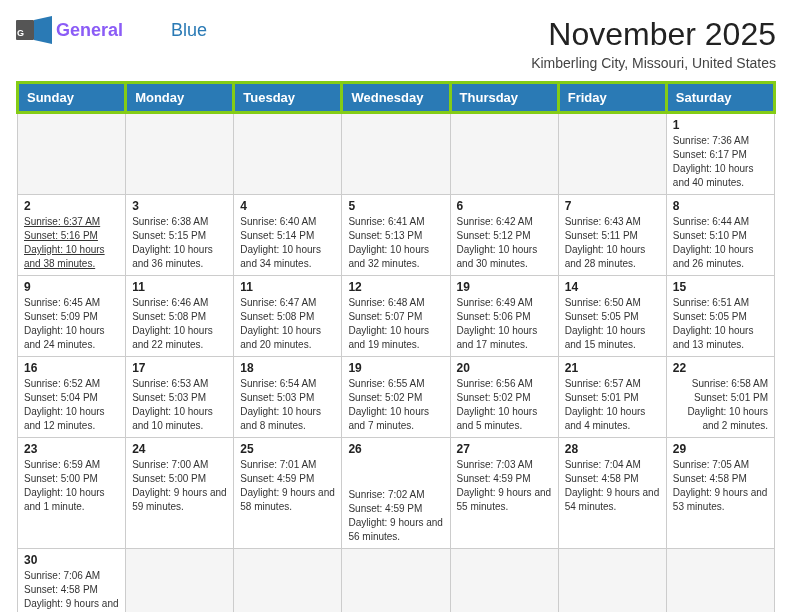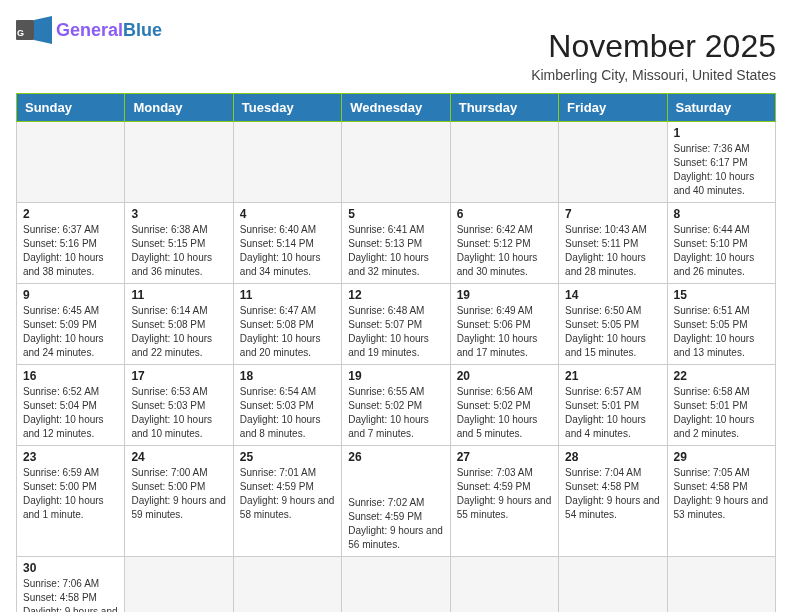--- a/index.html
+++ b/index.html
@@ -20,21 +20,20 @@
       display: flex;
       align-items: center;
       gap: 4px;
     }
     .logo-icon {
       width: 36px;
       height: 28px;
     }
     .title-area {
       text-align: right;
-      margin-top: 12px;
     }
     .month-title {
       font-size: 32px;
       font-weight: normal;
       color: #222;
     }
     .location-title {
       font-size: 14px;
       color: #444;
       margin-top: 2px;
@@ -45,21 +44,21 @@
       border-collapse: collapse;
       border: 1px solid #ccc;
     }
     .calendar th {
       background-color: #2a7ab5;
       color: #fff;
       text-align: left;
       padding: 6px 8px;
       font-size: 13px;
       font-weight: bold;
-      border: 1px solid #84cc16;
+      border: 3px solid #84cc16;
     }
     .calendar td {
       vertical-align: top;
       border: 1px solid #ccc;
       padding: 4px 6px;
       font-size: 10.5px;
       color: #333;
       width: calc(100% / 7);
       height: 80px;
       background: #fff;
@@ -87,21 +86,21 @@
 <body>
 
 <div class="header-area">
   <div class="logo">
     <svg class="logo-icon" viewBox="0 0 36 28" xmlns="http://www.w3.org/2000/svg">
       <rect x="0" y="4" width="18" height="20" fill="#555" rx="1"></rect>
       <text x="1" y="20" font-size="9" fill="white" font-family="Arial" font-weight="bold">G</text>
       <polygon points="18,4 36,0 36,28 18,24" fill="#2a7ab5"></polygon>
     </svg>
     <div>
-      <div style="font-size:18px;color:#555;font-family:Arial;"><span style="font-weight:bold;color:#8b5cf6;">General</span><span style="font-weight:bold;color:#2a7ab5;">Blue</span></div>
+      <div style="font-size:18px;color:#555;font-family:Arial;"><span style="font-weight:bold;color:#8b5cf6;">General</span><span style="font-weight:normal;color:#2a7ab5;padding-left:48px;">Blue</span></div>
     </div>
   </div>
   <div class="title-area">
     <div class="month-title">November 2025</div>
     <div class="location-title">Kimberling City, Missouri, United States</div>
   </div>
 </div>
 
 <table class="calendar">
   <thead>
@@ -126,21 +125,21 @@
         <td>
           <span class="day-number">1</span>
           <div class="day-info" style="white-space: pre-line;">Sunrise: 7:36 AM
 Sunset: 6:17 PM
 Daylight: 10 hours and 40 minutes.</div>
         </td>
       </tr>
       <tr>
         <td>
           <span class="day-number">2</span>
-          <div class="day-info" style="white-space: pre-line;">Sunrise: 6:37 AM
+          <div class="day-info" style="white-space: pre-line; text-decoration: underline;">Sunrise: 6:37 AM
 Sunset: 5:16 PM
 Daylight: 10 hours and 38 minutes.</div>
         </td>
         <td>
           <span class="day-number">3</span>
           <div class="day-info" style="white-space: pre-line;">Sunrise: 6:38 AM
 Sunset: 5:15 PM
 Daylight: 10 hours and 36 minutes.</div>
         </td>
         <td>
@@ -156,41 +155,41 @@
 Daylight: 10 hours and 32 minutes.</div>
         </td>
         <td>
           <span class="day-number">6</span>
           <div class="day-info" style="white-space: pre-line;">Sunrise: 6:42 AM
 Sunset: 5:12 PM
 Daylight: 10 hours and 30 minutes.</div>
         </td>
         <td>
           <span class="day-number">7</span>
-          <div class="day-info" style="white-space: pre-line;">Sunrise: 10:43 AM
+          <div class="day-info" style="white-space: pre-line;">Sunrise: 6:43 AM
 Sunset: 5:11 PM
 Daylight: 10 hours and 28 minutes.</div>
         </td>
         <td>
           <span class="day-number">8</span>
           <div class="day-info" style="white-space: pre-line;">Sunrise: 6:44 AM
 Sunset: 5:10 PM
 Daylight: 10 hours and 26 minutes.</div>
         </td>
       </tr>
       <tr>
         <td>
           <span class="day-number">9</span>
           <div class="day-info" style="white-space: pre-line;">Sunrise: 6:45 AM
 Sunset: 5:09 PM
 Daylight: 10 hours and 24 minutes.</div>
         </td>
         <td>
           <span class="day-number">11</span>
-          <div class="day-info" style="white-space: pre-line;">Sunrise: 6:14 AM
+          <div class="day-info" style="white-space: pre-line;">Sunrise: 6:46 AM
 Sunset: 5:08 PM
 Daylight: 10 hours and 22 minutes.</div>
         </td>
         <td>
           <span class="day-number">11</span>
           <div class="day-info" style="white-space: pre-line;">Sunrise: 6:47 AM
 Sunset: 5:08 PM
 Daylight: 10 hours and 20 minutes.</div>
         </td>
         <td>
@@ -250,21 +249,21 @@
 Daylight: 10 hours and 5 minutes.</div>
         </td>
         <td>
           <span class="day-number">21</span>
           <div class="day-info" style="white-space: pre-line;">Sunrise: 6:57 AM
 Sunset: 5:01 PM
 Daylight: 10 hours and 4 minutes.</div>
         </td>
         <td>
           <span class="day-number">22</span>
-          <div class="day-info" style="white-space: pre-line;">Sunrise: 6:58 AM
+          <div class="day-info" style="white-space: pre-line; text-align: right;">Sunrise: 6:58 AM
 Sunset: 5:01 PM
 Daylight: 10 hours and 2 minutes.</div>
         </td>
       </tr>
       <tr>
         <td>
           <span class="day-number">23</span>
           <div class="day-info" style="white-space: pre-line;">Sunrise: 6:59 AM
 Sunset: 5:00 PM
 Daylight: 10 hours and 1 minute.</div>

